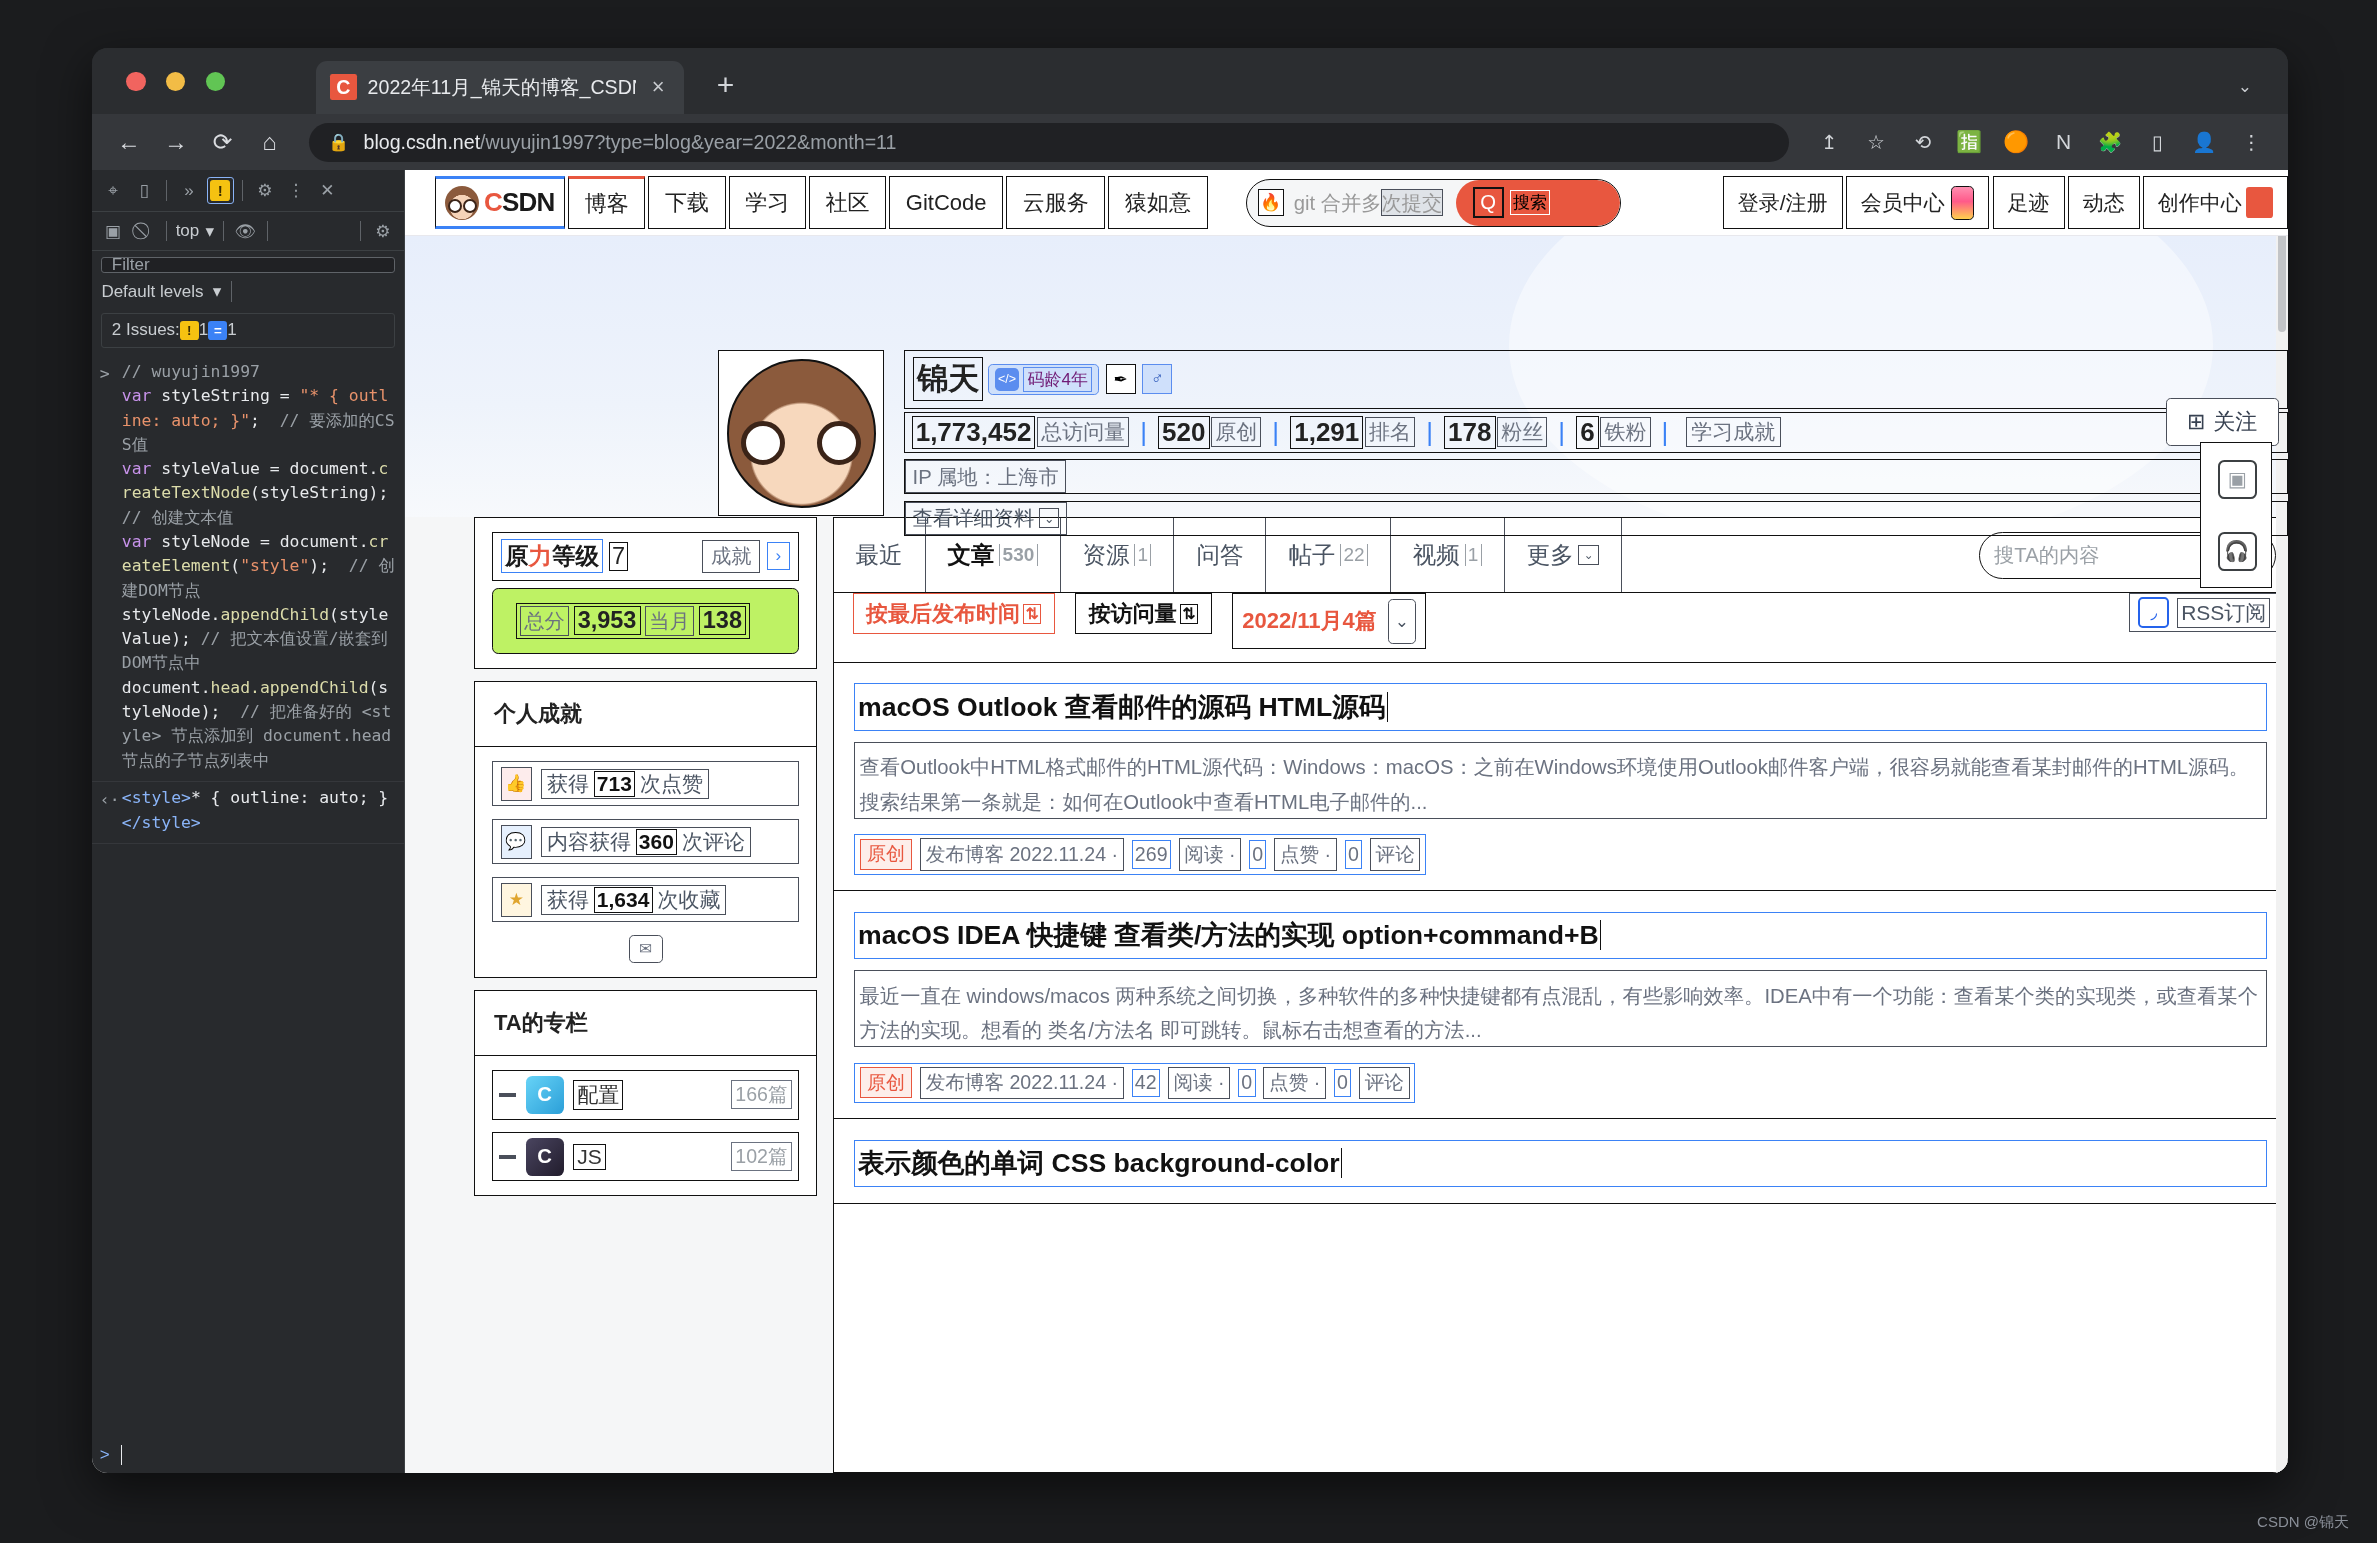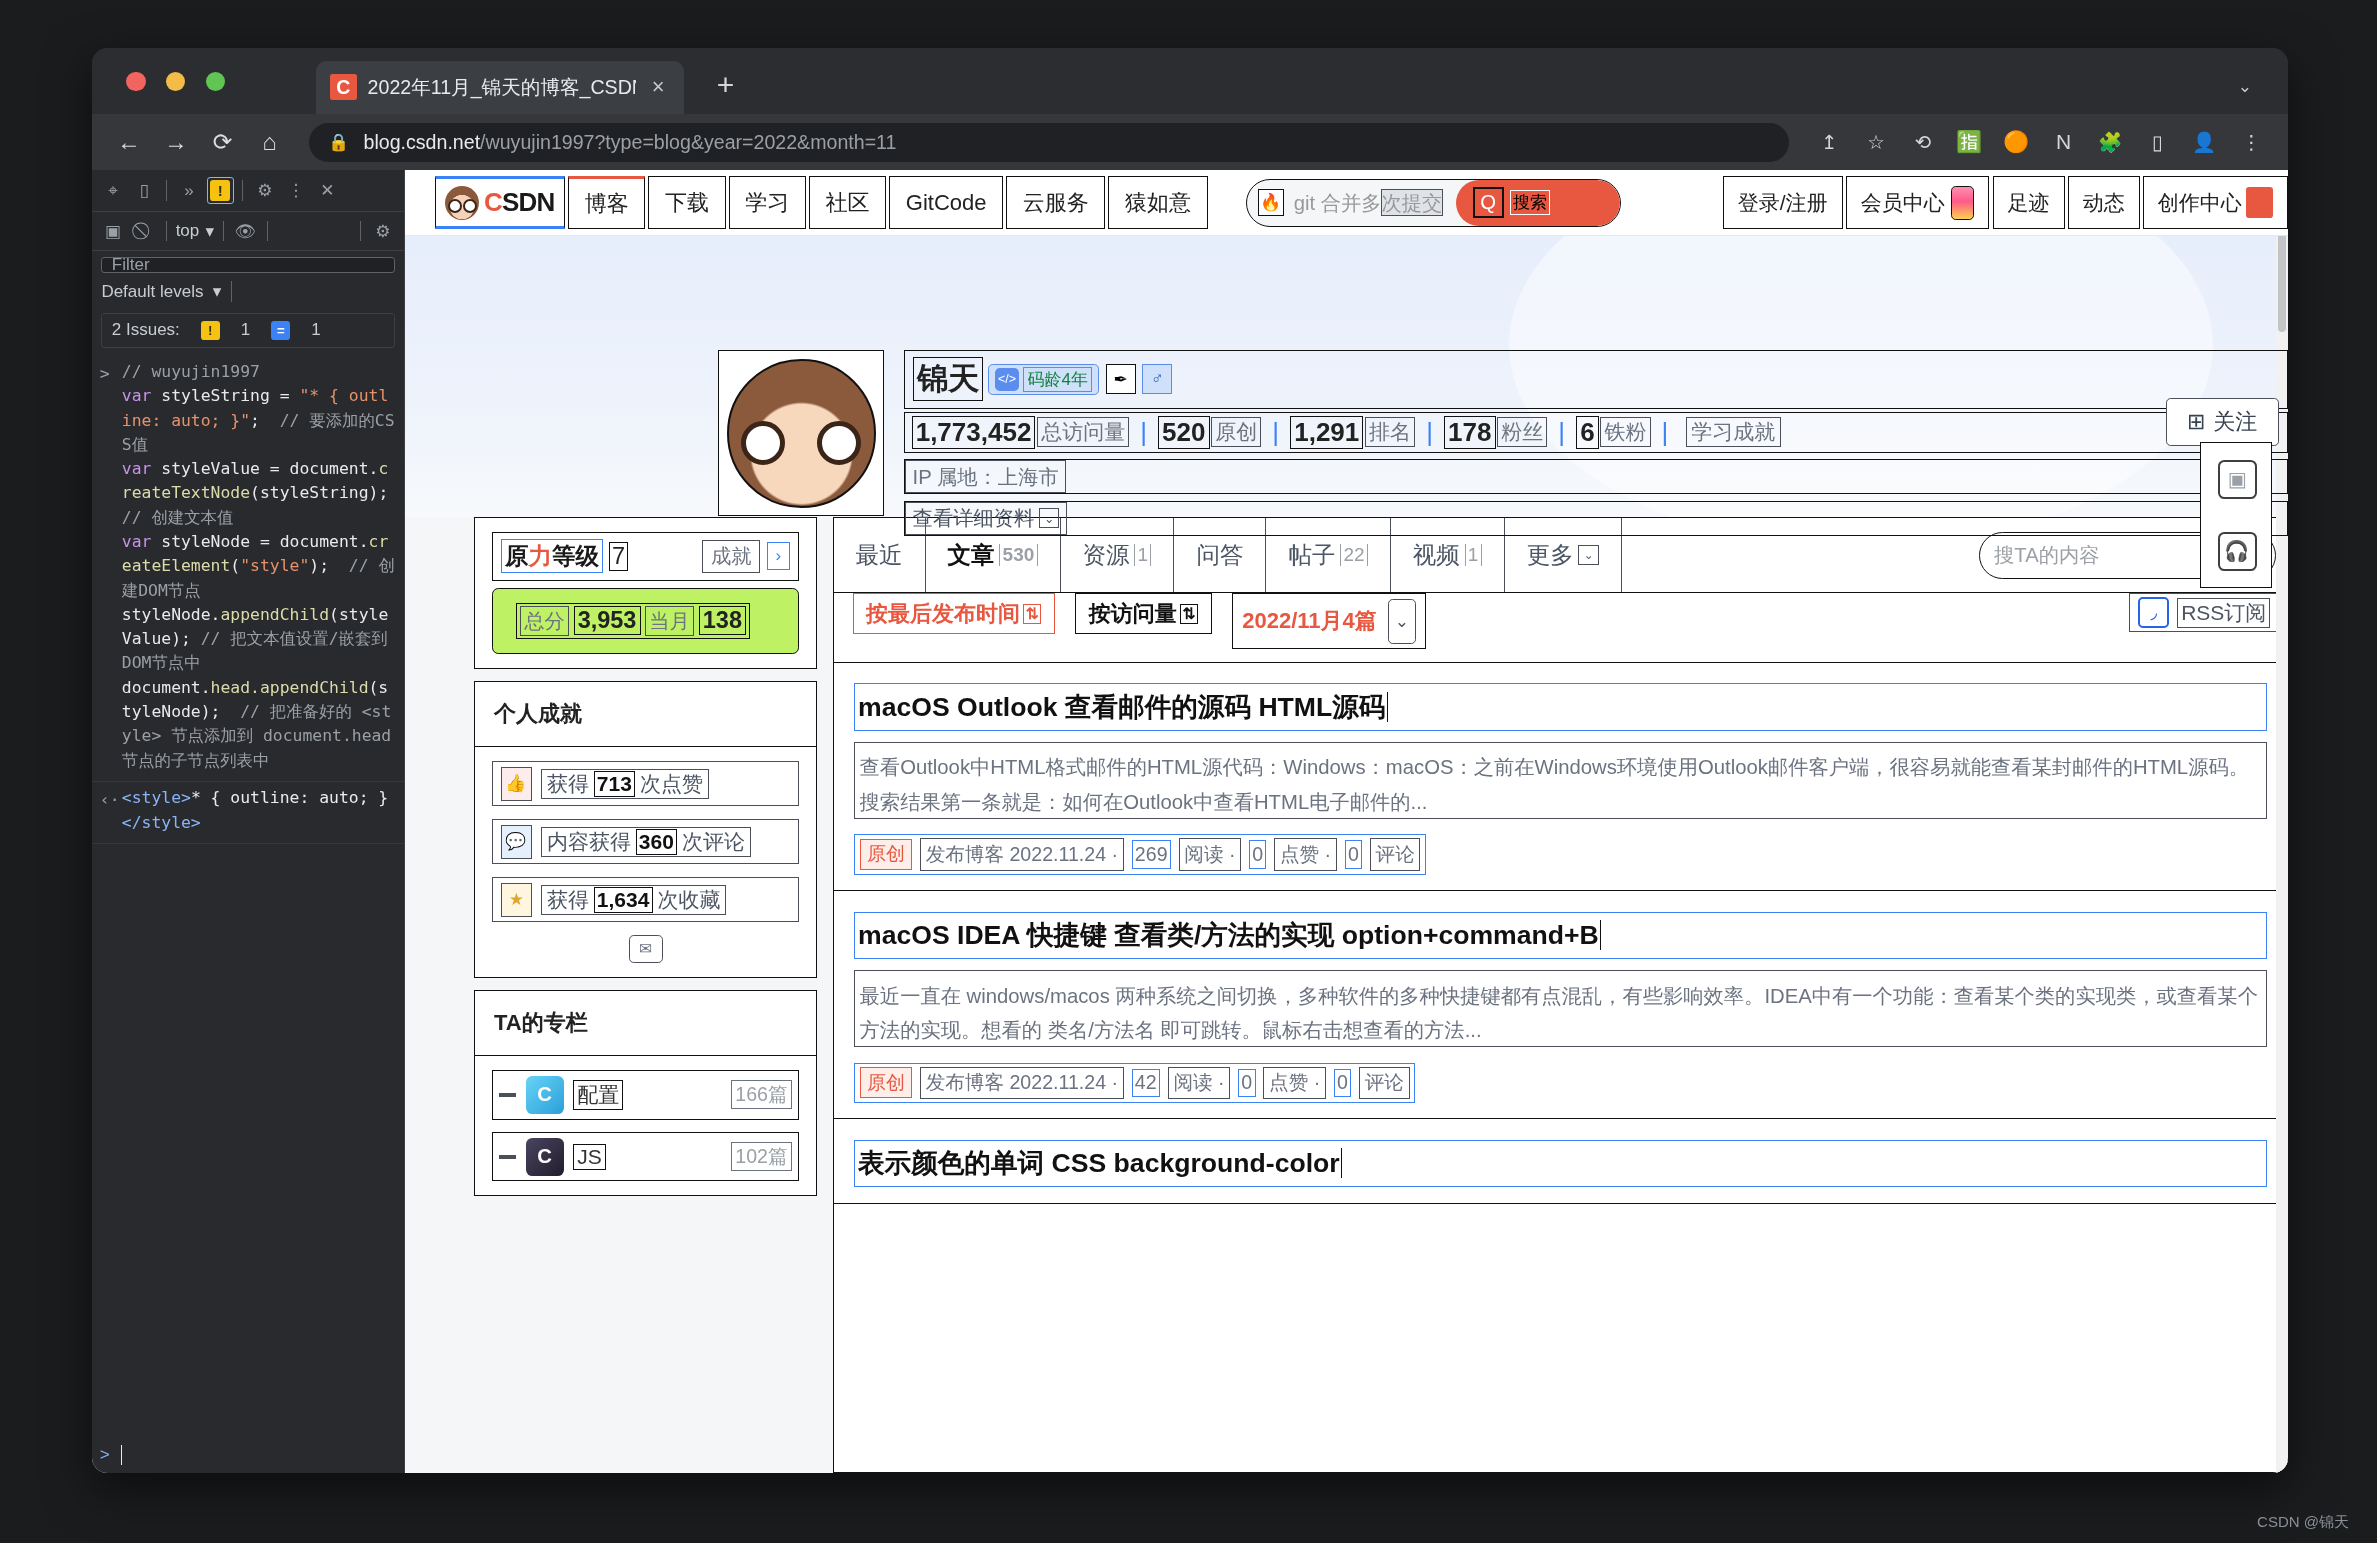--- a/index.html
+++ b/index.html
@@ -176,21 +176,21 @@
     display: flex; align-items: center; gap: 9.4px;
     color: #c9cdd1; font-size: 17px;
   }
   .dt-levels .vbar { width:0.8px; height: 20.3px; background:#5f6368; }
   .dt-issues {
     margin: 3.1px 9.4px 0 9.4px;
     border: 0.8px solid #3c4043;
     border-radius: 3.1px;
     padding: 6.3px 9.4px;
     color: #c9cdd1; font-size: 17px;
-    display: flex; align-items: center; gap: 21px;
+    display: flex; align-items: center; gap: 0;
   }
   .issue-icon {
     width: 19px; height: 19px; border-radius: 3.1px;
     font-size: 13.3px; font-weight: bold; color: #3c2d00;
     display: flex; align-items: center; justify-content: center;
   }
   .issue-icon.warn { background: #f5c211; }
   .issue-icon.info { background: #3b82f6; color: #fff; }
 
   .dt-console {
@@ -405,21 +405,21 @@
     display: flex; align-items: center; gap: 4.7px;
     margin-left: 4.7px;
     background: #cfe0fb; border: 1.6px solid #5b8def; border-radius: 4.7px;
     padding: 2.3px 6.3px; flex: 0 0 auto;
   }
   .badge-code .ci {
     width: 23.5px; height: 23.5px; border-radius: 4.7px;
     background: #5b8def; color: #fff; font-size: 12.5px;
     display: flex; align-items: center; justify-content: center;
   }
-  .badge-code .bt { font-size: 17px; color: #15803d; border: 1.6px solid #5b8def; padding: 0 3.1px; }
+  .badge-code .bt { font-size: 17px; color: #701a75; border: 1.6px solid #5b8def; padding: 0 3.1px; }
   .badge-sq {
     width: 30px; height: 30px; margin-left: 6.3px;
     border: 1.6px solid #111; background: #fff;
     display: flex; align-items: center; justify-content: center;
     font-size: 17px; flex: 0 0 30px;
   }
   .badge-sq.blue { background: #cfe0fb; border-color:#5b8def; color:#2b57b8; }
 
   .statrow {
     border: 1.6px solid #111;

